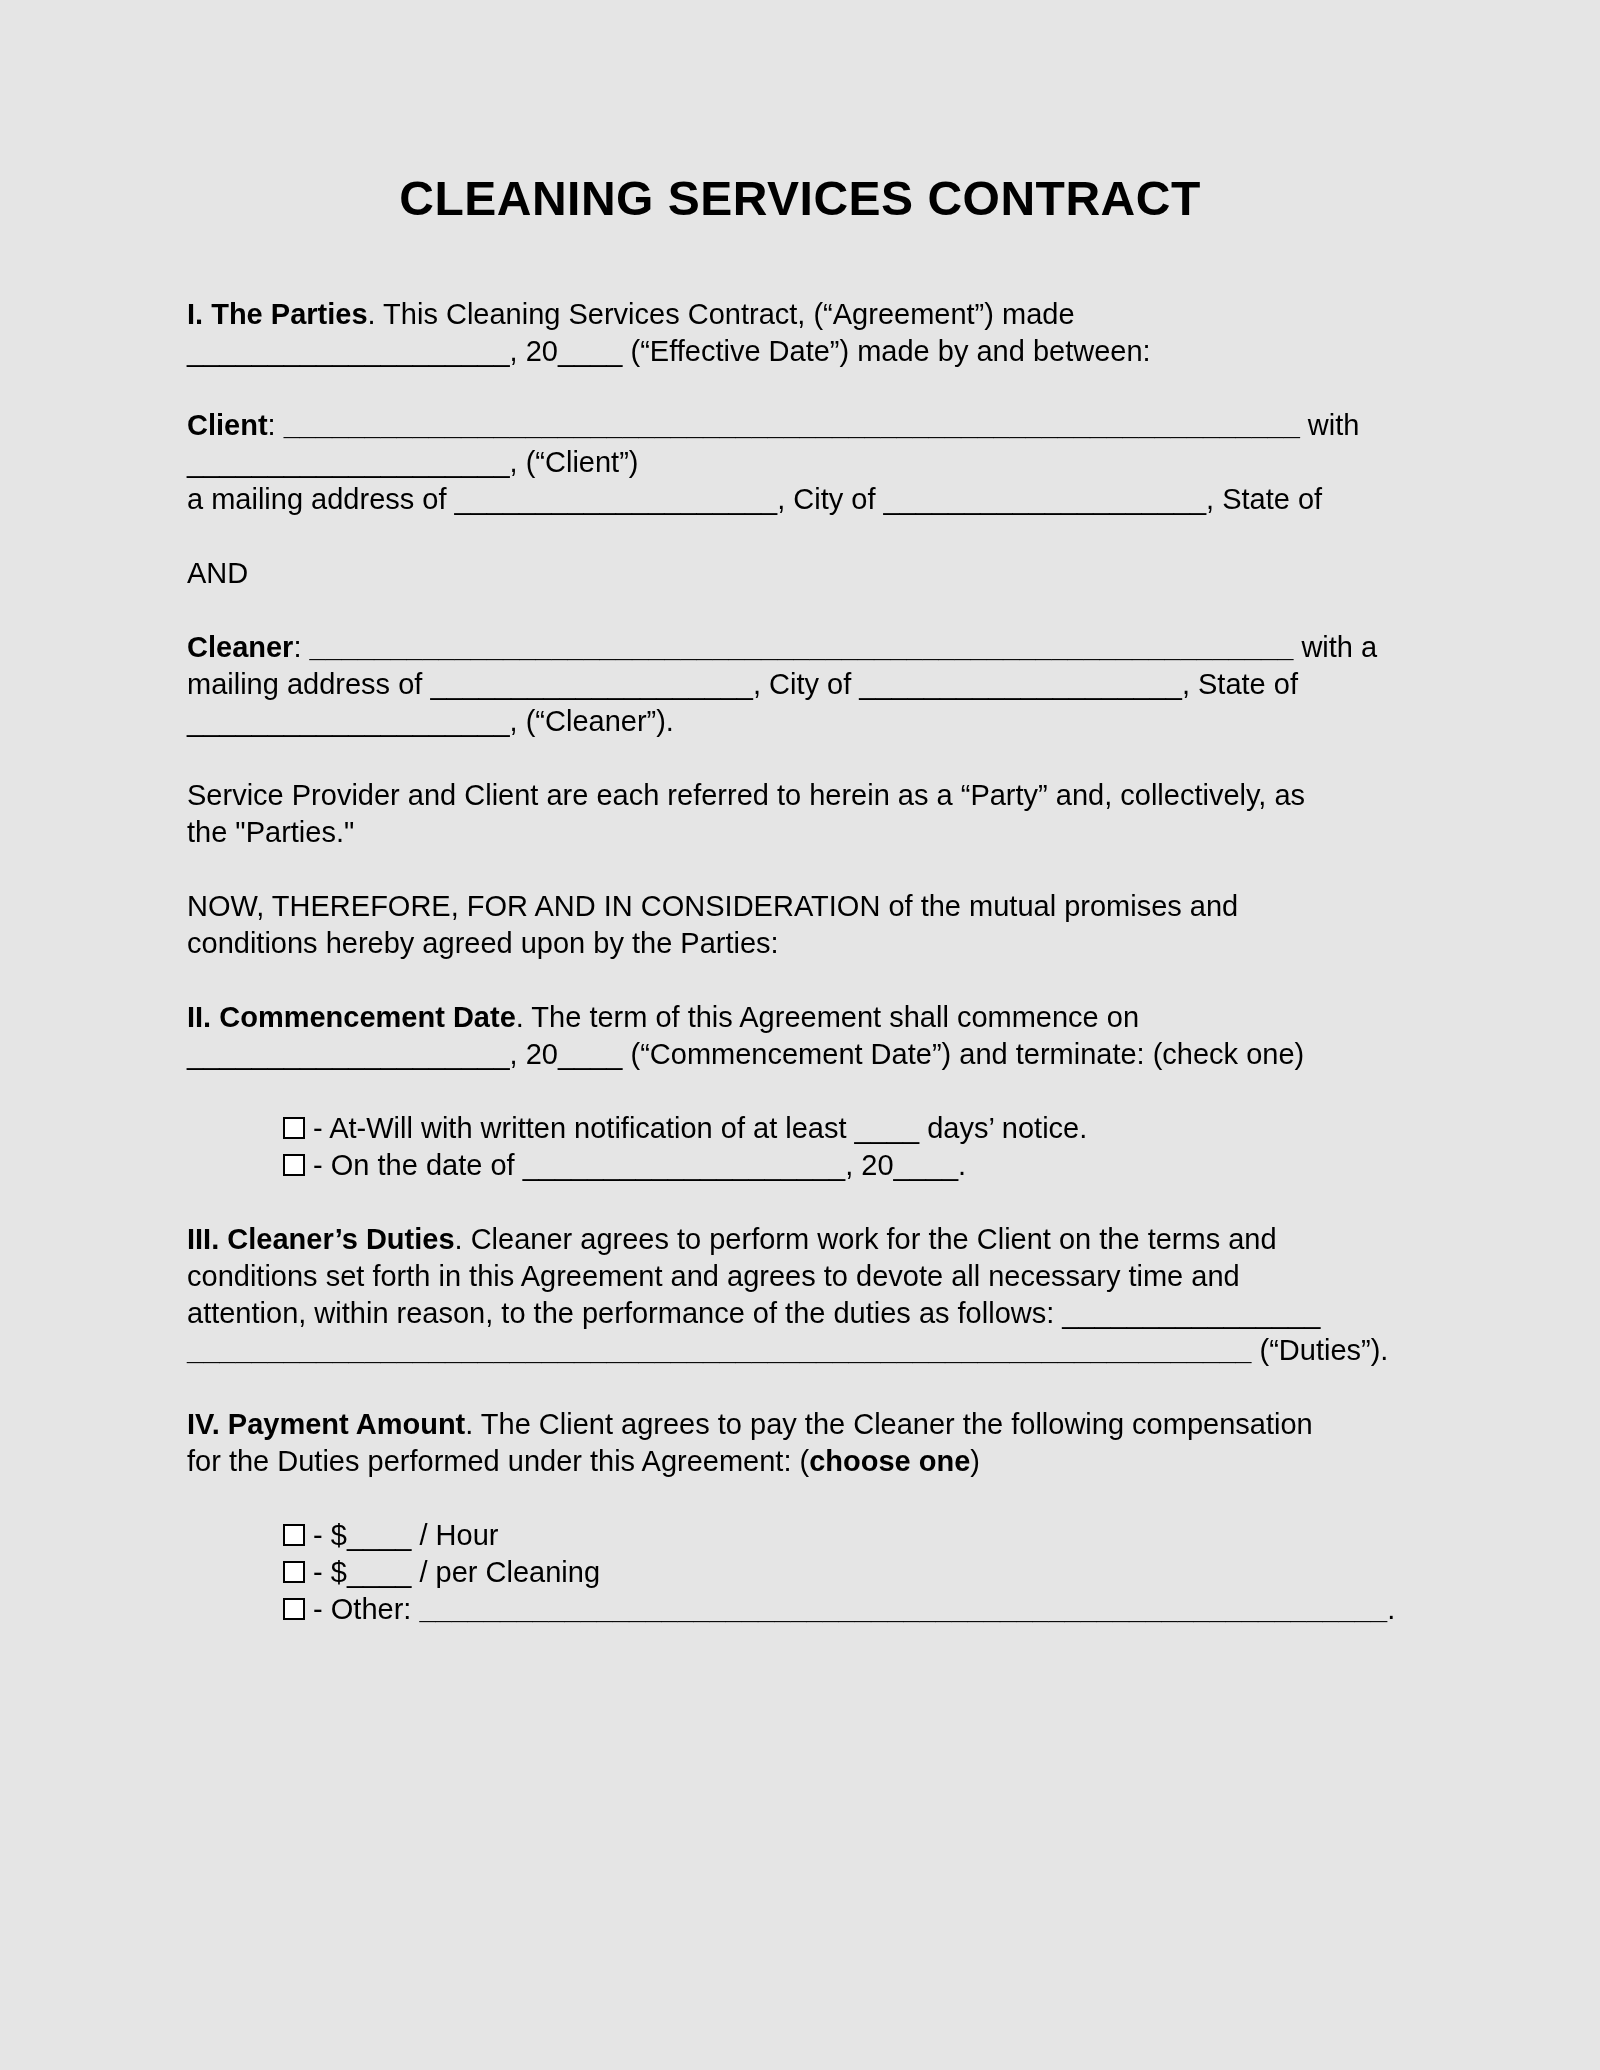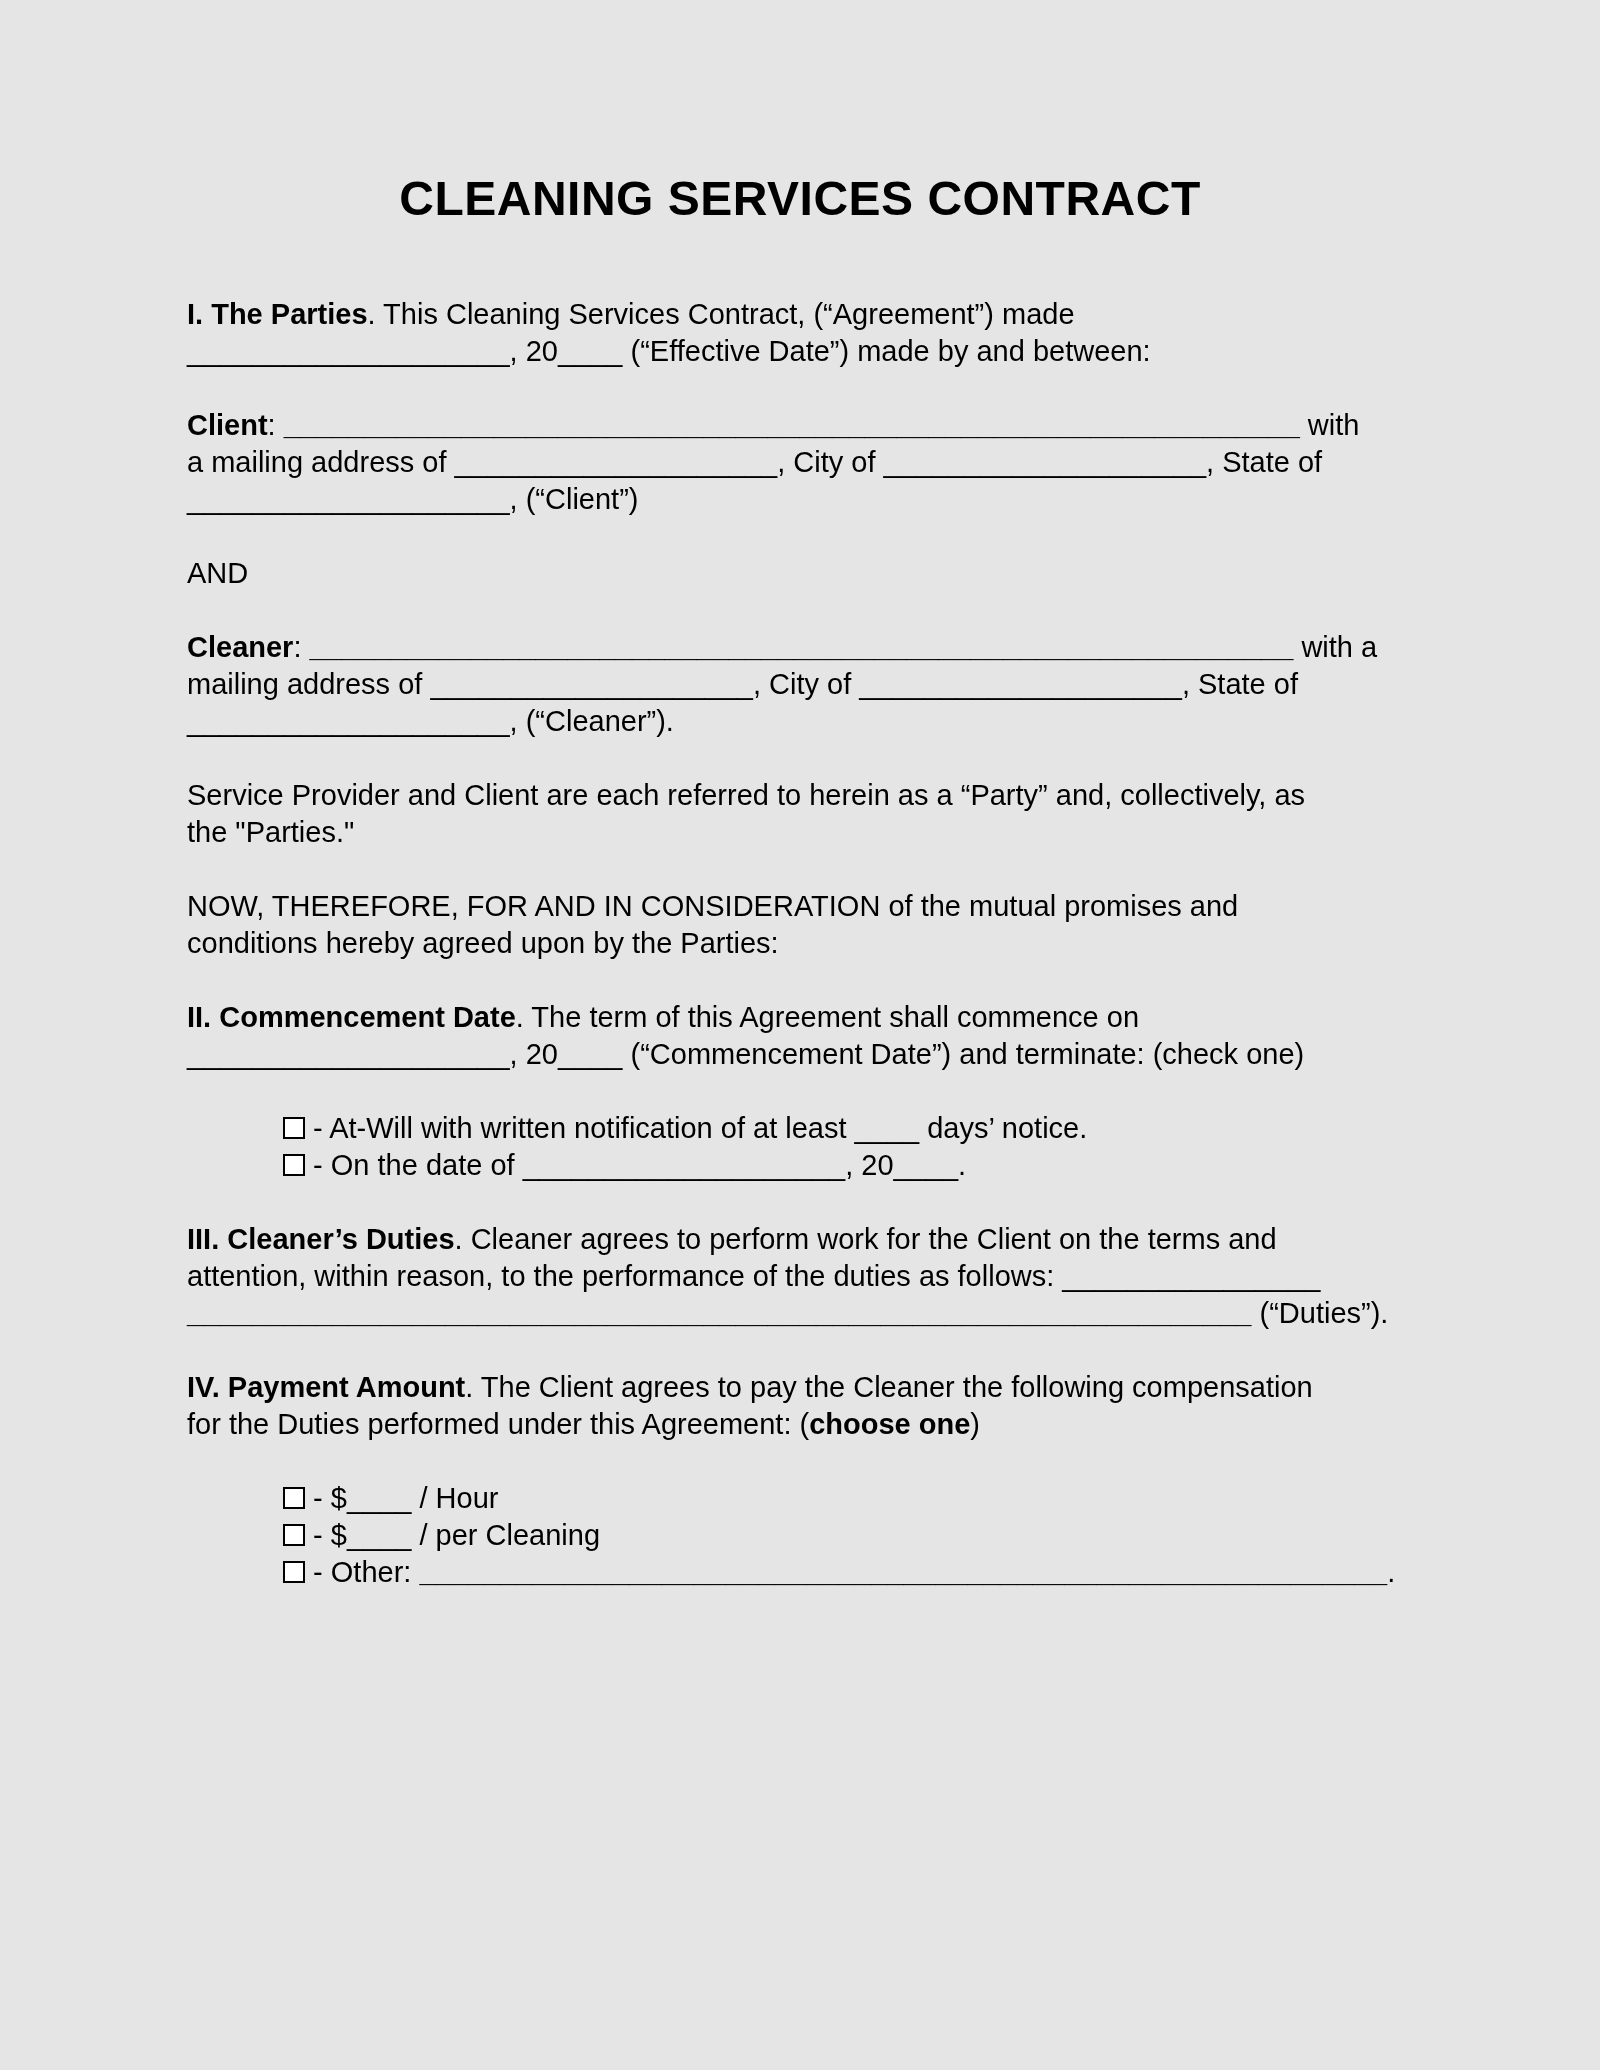--- a/index.html
+++ b/index.html
@@ -51,22 +51,22 @@
 
   <div class="content">
 
     <div class="para">
       <div class="line"><span class="b">I. The Parties</span><span>. This Cleaning Services Contract, (“Agreement”) made</span></div>
       <div class="line"><span>____________________, 20____ (“Effective Date”) made by and between:</span></div>
     </div>
 
     <div class="para">
       <div class="line"><span class="b">Client</span><span>: </span><span class="blank">_______________________________________________________________</span><span> with</span></div>
+      <div class="line"><span>____________________, (“Client”)</span></div>
       <div class="line"><span>a mailing address of ____________________, City of ____________________, State of</span></div>
-      <div class="line"><span>____________________, (“Client”)</span></div>
     </div>
 
     <div class="para">
       <div class="line"><span>AND</span></div>
     </div>
 
     <div class="para">
       <div class="line"><span class="b">Cleaner</span><span>: </span><span class="blank">_____________________________________________________________</span><span> with a</span></div>
       <div class="line"><span>mailing address of ____________________, City of ____________________, State of</span></div>
       <div class="line"><span>____________________, (“Cleaner”).</span></div>
@@ -87,20 +87,21 @@
       <div class="line"><span>____________________, 20____ (“Commencement Date”) and terminate: (check one)</span></div>
     </div>
 
     <div class="para indent">
       <div class="line"><span class="cb"></span><span> - At-Will with written notification of at least ____ days’ notice.</span></div>
       <div class="line"><span class="cb"></span><span> - On the date of ____________________, 20____.</span></div>
     </div>
 
     <div class="para">
       <div class="line"><span class="b">III. Cleaner’s Duties</span><span>. Cleaner agrees to perform work for the Client on the terms and</span></div>
+      <div class="line"><span>conditions set forth in this Agreement and agrees to devote all necessary time and</span></div>
       <div class="line"><span>attention, within reason, to the performance of the duties as follows: ________________</span></div>
       <div class="line"><span class="blank">__________________________________________________________________</span><span> (“Duties”).</span></div>
     </div>
 
 
     <div class="para">
       <div class="line"><span class="b">IV. Payment Amount</span><span>. The Client agrees to pay the Cleaner the following compensation</span></div>
       <div class="line"><span>for the Duties performed under this Agreement: (</span><span class="b">choose one</span><span>)</span></div>
     </div>
 

